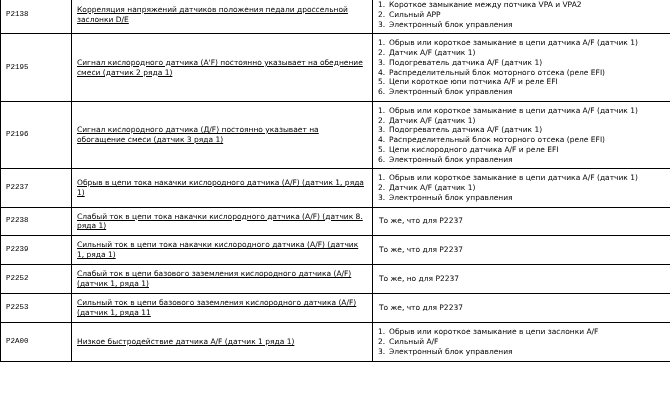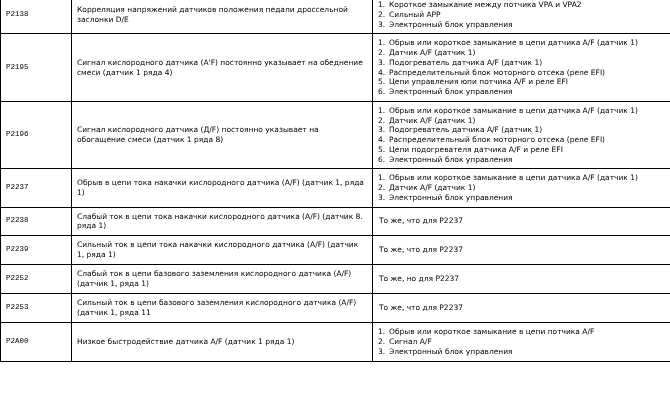--- a/index.html
+++ b/index.html
@@ -28,20 +28,21 @@
   }
   td.code-col {
     width: 60px;
     padding-left: 7px;
     vertical-align: middle;
     font-family: Liberation Mono, monospace;
   }
   td.desc-col {
     width: 290px;
     padding-left: 8px;
+    text-decoration: underline;
   }
   td.cause-col {
     width: 312px;
     padding-left: 6px;
   }
   .cause-list {
     margin: 0;
     padding: 0;
     list-style: none;
   }
@@ -76,42 +77,42 @@
         <td class="cause-col">
           <ul class="cause-list">
             <li><span class="num">1.</span><span>Короткое замыкание между потчика VPA и VPA2</span></li>
             <li><span class="num">2.</span><span>Сильный APP</span></li>
             <li><span class="num">3.</span><span>Электронный блок управления</span></li>
           </ul>
         </td>
       </tr>
       <tr>
         <td class="code-col">P2195</td>
-        <td class="desc-col">Сигнал кислородного датчика (A'F) постоянно указывает на обеднение смеси (датчик 1 ряда 4)</td>
+        <td class="desc-col">Сигнал кислородного датчика (A'F) постоянно указывает на обеднение смеси (датчик 2 ряда 1)</td>
         <td class="cause-col">
           <ul class="cause-list">
             <li><span class="num">1.</span><span>Обрыв или короткое замыкание в цепи датчика A/F (датчик 1)</span></li>
             <li><span class="num">2.</span><span>Датчик A/F (датчик 1)</span></li>
             <li><span class="num">3.</span><span>Подогреватель датчика A/F (датчик 1)</span></li>
             <li><span class="num">4.</span><span>Распределительный блок моторного отсека (реле EFI)</span></li>
-            <li><span class="num">5.</span><span>Цепи управления юпи потчика A/F и реле EFI</span></li>
+            <li><span class="num">5.</span><span>Цепи короткое юпи потчика A/F и реле EFI</span></li>
             <li><span class="num">6.</span><span>Электронный блок управления</span></li>
           </ul>
         </td>
       </tr>
       <tr>
         <td class="code-col">P2196</td>
-        <td class="desc-col">Сигнал кислородного датчика (Д/F) постоянно указывает на обогащение смеси (датчик 1 ряда 8)</td>
+        <td class="desc-col">Сигнал кислородного датчика (Д/F) постоянно указывает на обогащение смеси (датчик 3 ряда 1)</td>
         <td class="cause-col">
           <ul class="cause-list">
             <li><span class="num">1.</span><span>Обрыв или короткое замыкание в цепи датчика A/F (датчик 1)</span></li>
             <li><span class="num">2.</span><span>Датчик A/F (датчик 1)</span></li>
             <li><span class="num">3.</span><span>Подогреватель датчика A/F (датчик 1)</span></li>
             <li><span class="num">4.</span><span>Распределительный блок моторного отсека (реле EFI)</span></li>
-            <li><span class="num">5.</span><span>Цепи подогревателя датчика A/F и реле EFI</span></li>
+            <li><span class="num">5.</span><span>Цепи кислородного датчика A/F и реле EFI</span></li>
             <li><span class="num">6.</span><span>Электронный блок управления</span></li>
           </ul>
         </td>
       </tr>
       <tr>
         <td class="code-col">P2237</td>
         <td class="desc-col">Обрыв в цепи тока накачки кислородного датчика (A/F) (датчик 1, ряда 1)</td>
         <td class="cause-col">
           <ul class="cause-list">
             <li><span class="num">1.</span><span>Обрыв или короткое замыкание в цепи датчика A/F (датчик 1)</span></li>
@@ -146,20 +147,20 @@
         <td class="desc-col">Сильный ток в цепи базового заземления кислородного датчика (A/F) (датчик 1, ряда 11</td>
         <td class="cause-col">
           <div class="cause-plain">То же, что для P2237</div>
         </td>
       </tr>
       <tr>
         <td class="code-col">P2A00</td>
         <td class="desc-col">Низкое быстродействие датчика A/F (датчик 1 ряда 1)</td>
         <td class="cause-col">
           <ul class="cause-list">
-            <li><span class="num">1.</span><span>Обрыв или короткое замыкание в цепи потчика A/F</span></li>
-            <li><span class="num">2.</span><span>Сигнал A/F</span></li>
+            <li><span class="num">1.</span><span>Обрыв или короткое замыкание в цепи заслонки A/F</span></li>
+            <li><span class="num">2.</span><span>Сильный A/F</span></li>
             <li><span class="num">3.</span><span>Электронный блок управления</span></li>
           </ul>
         </td>
       </tr>
     </tbody>
 </table>
 
 </body></html>

